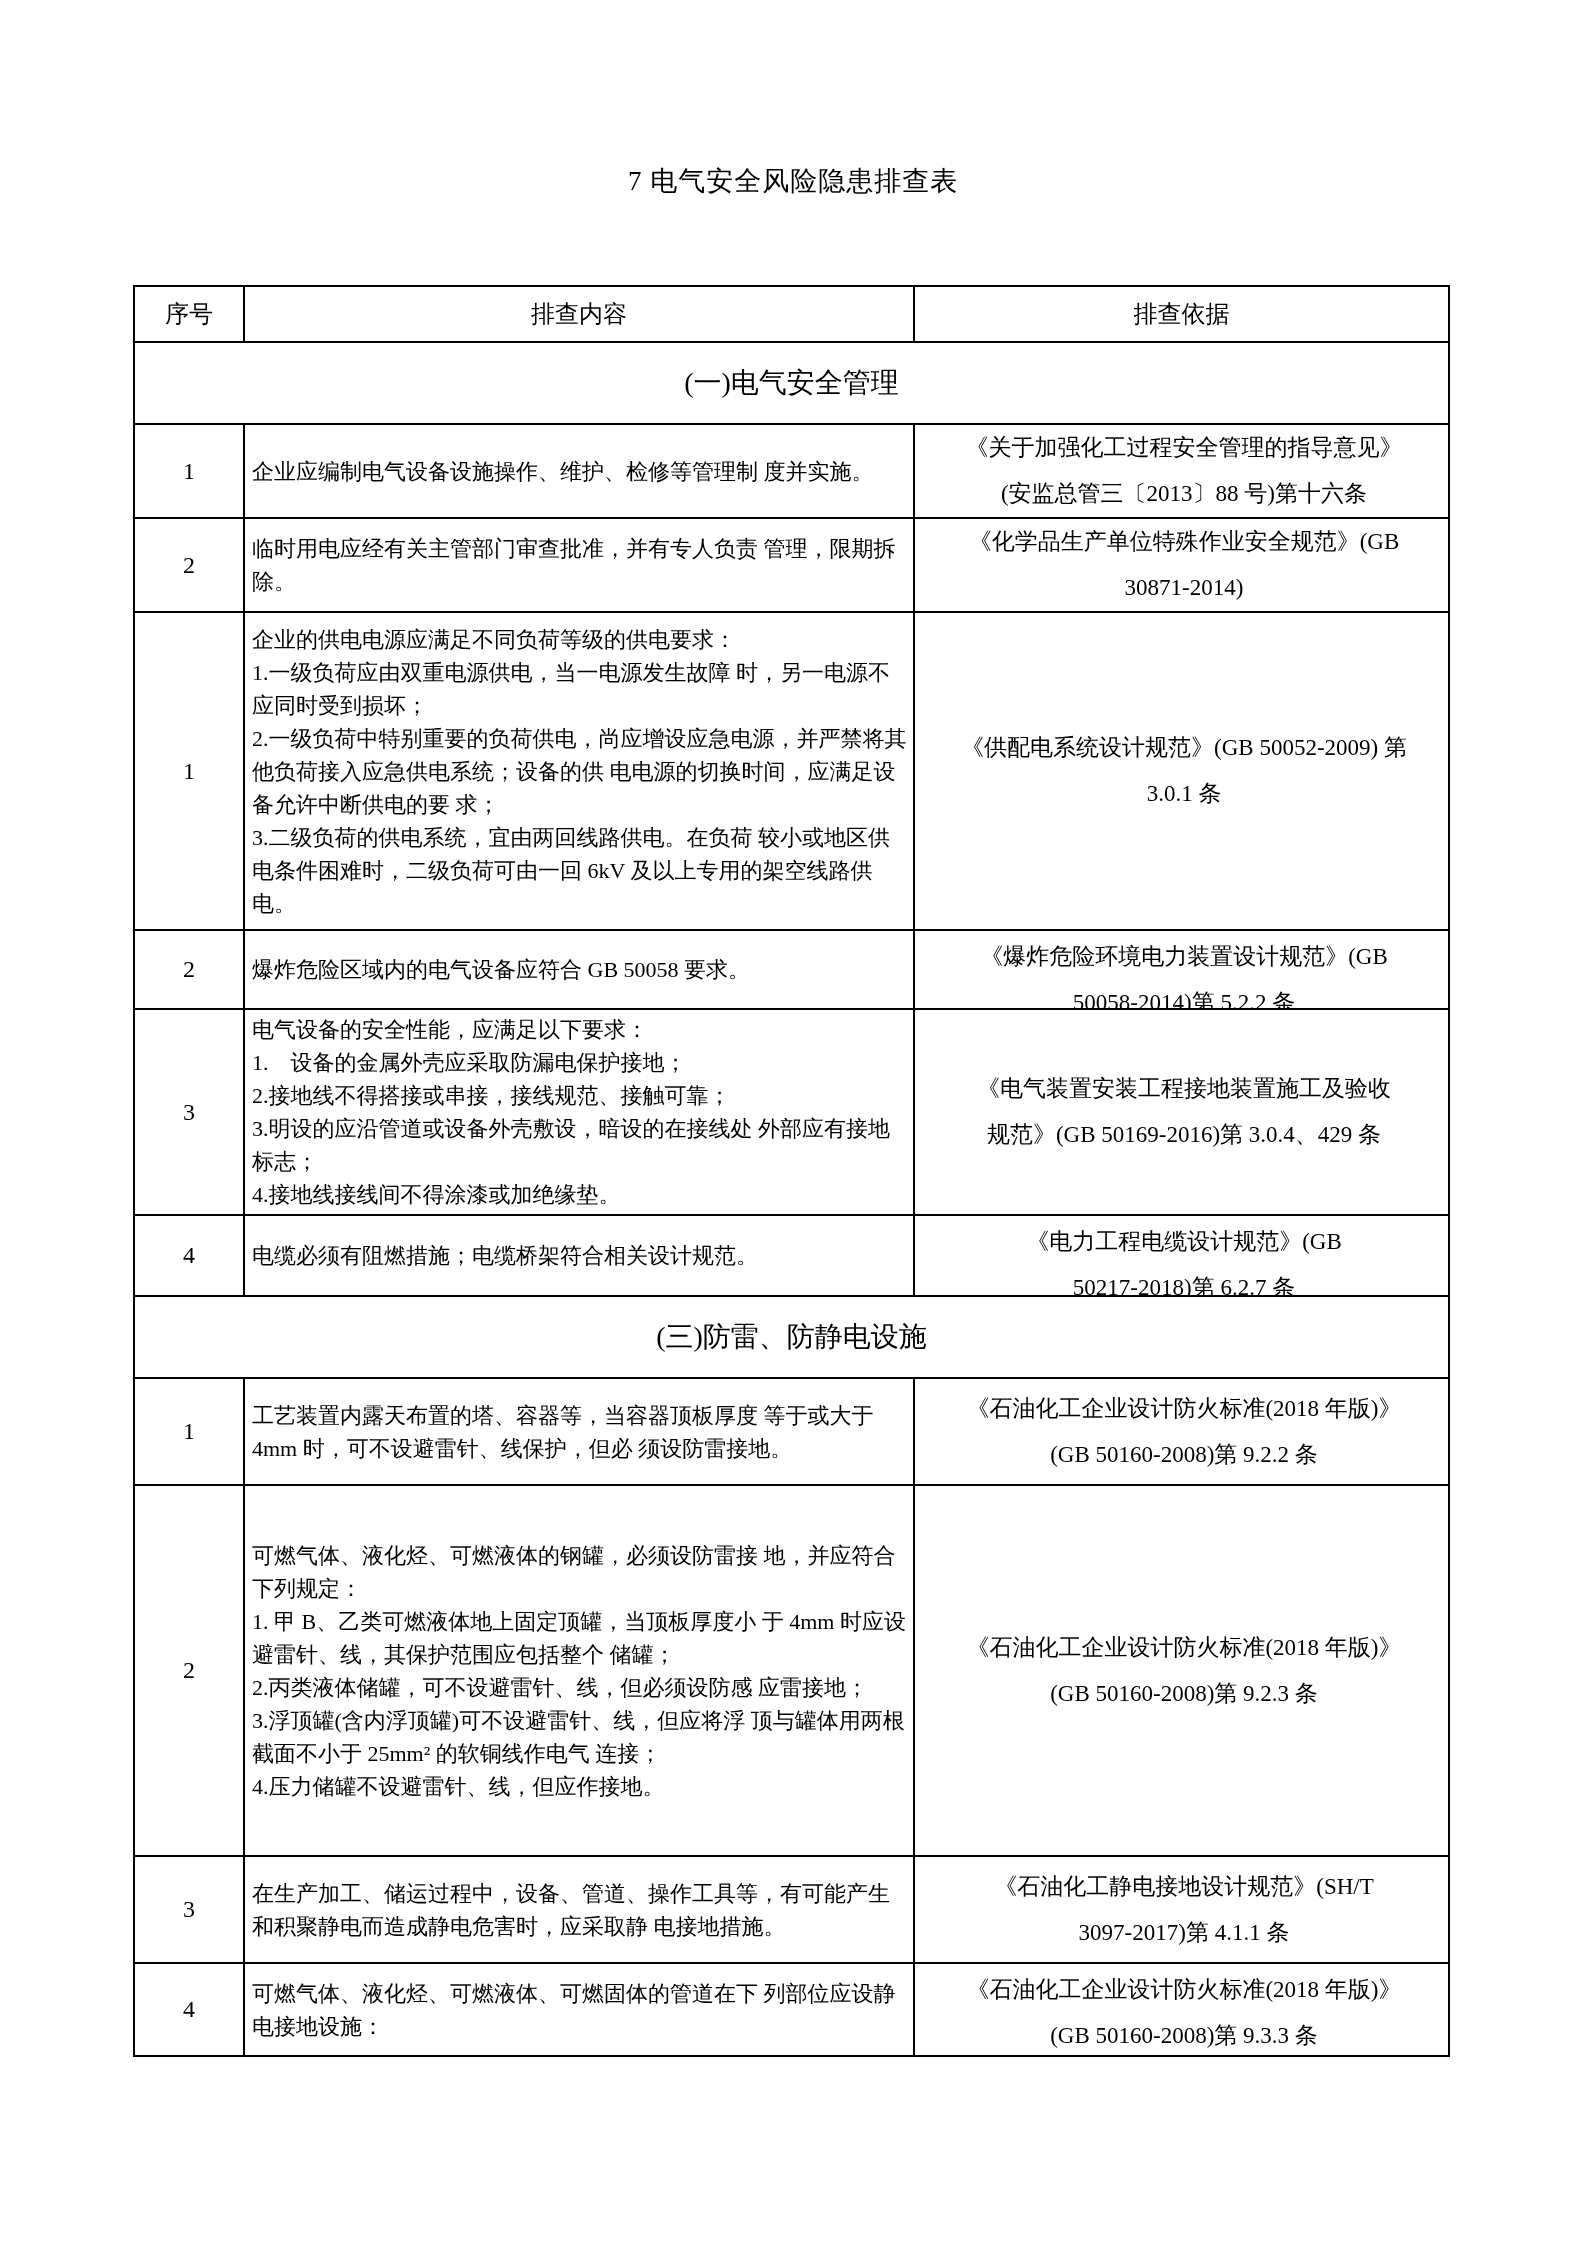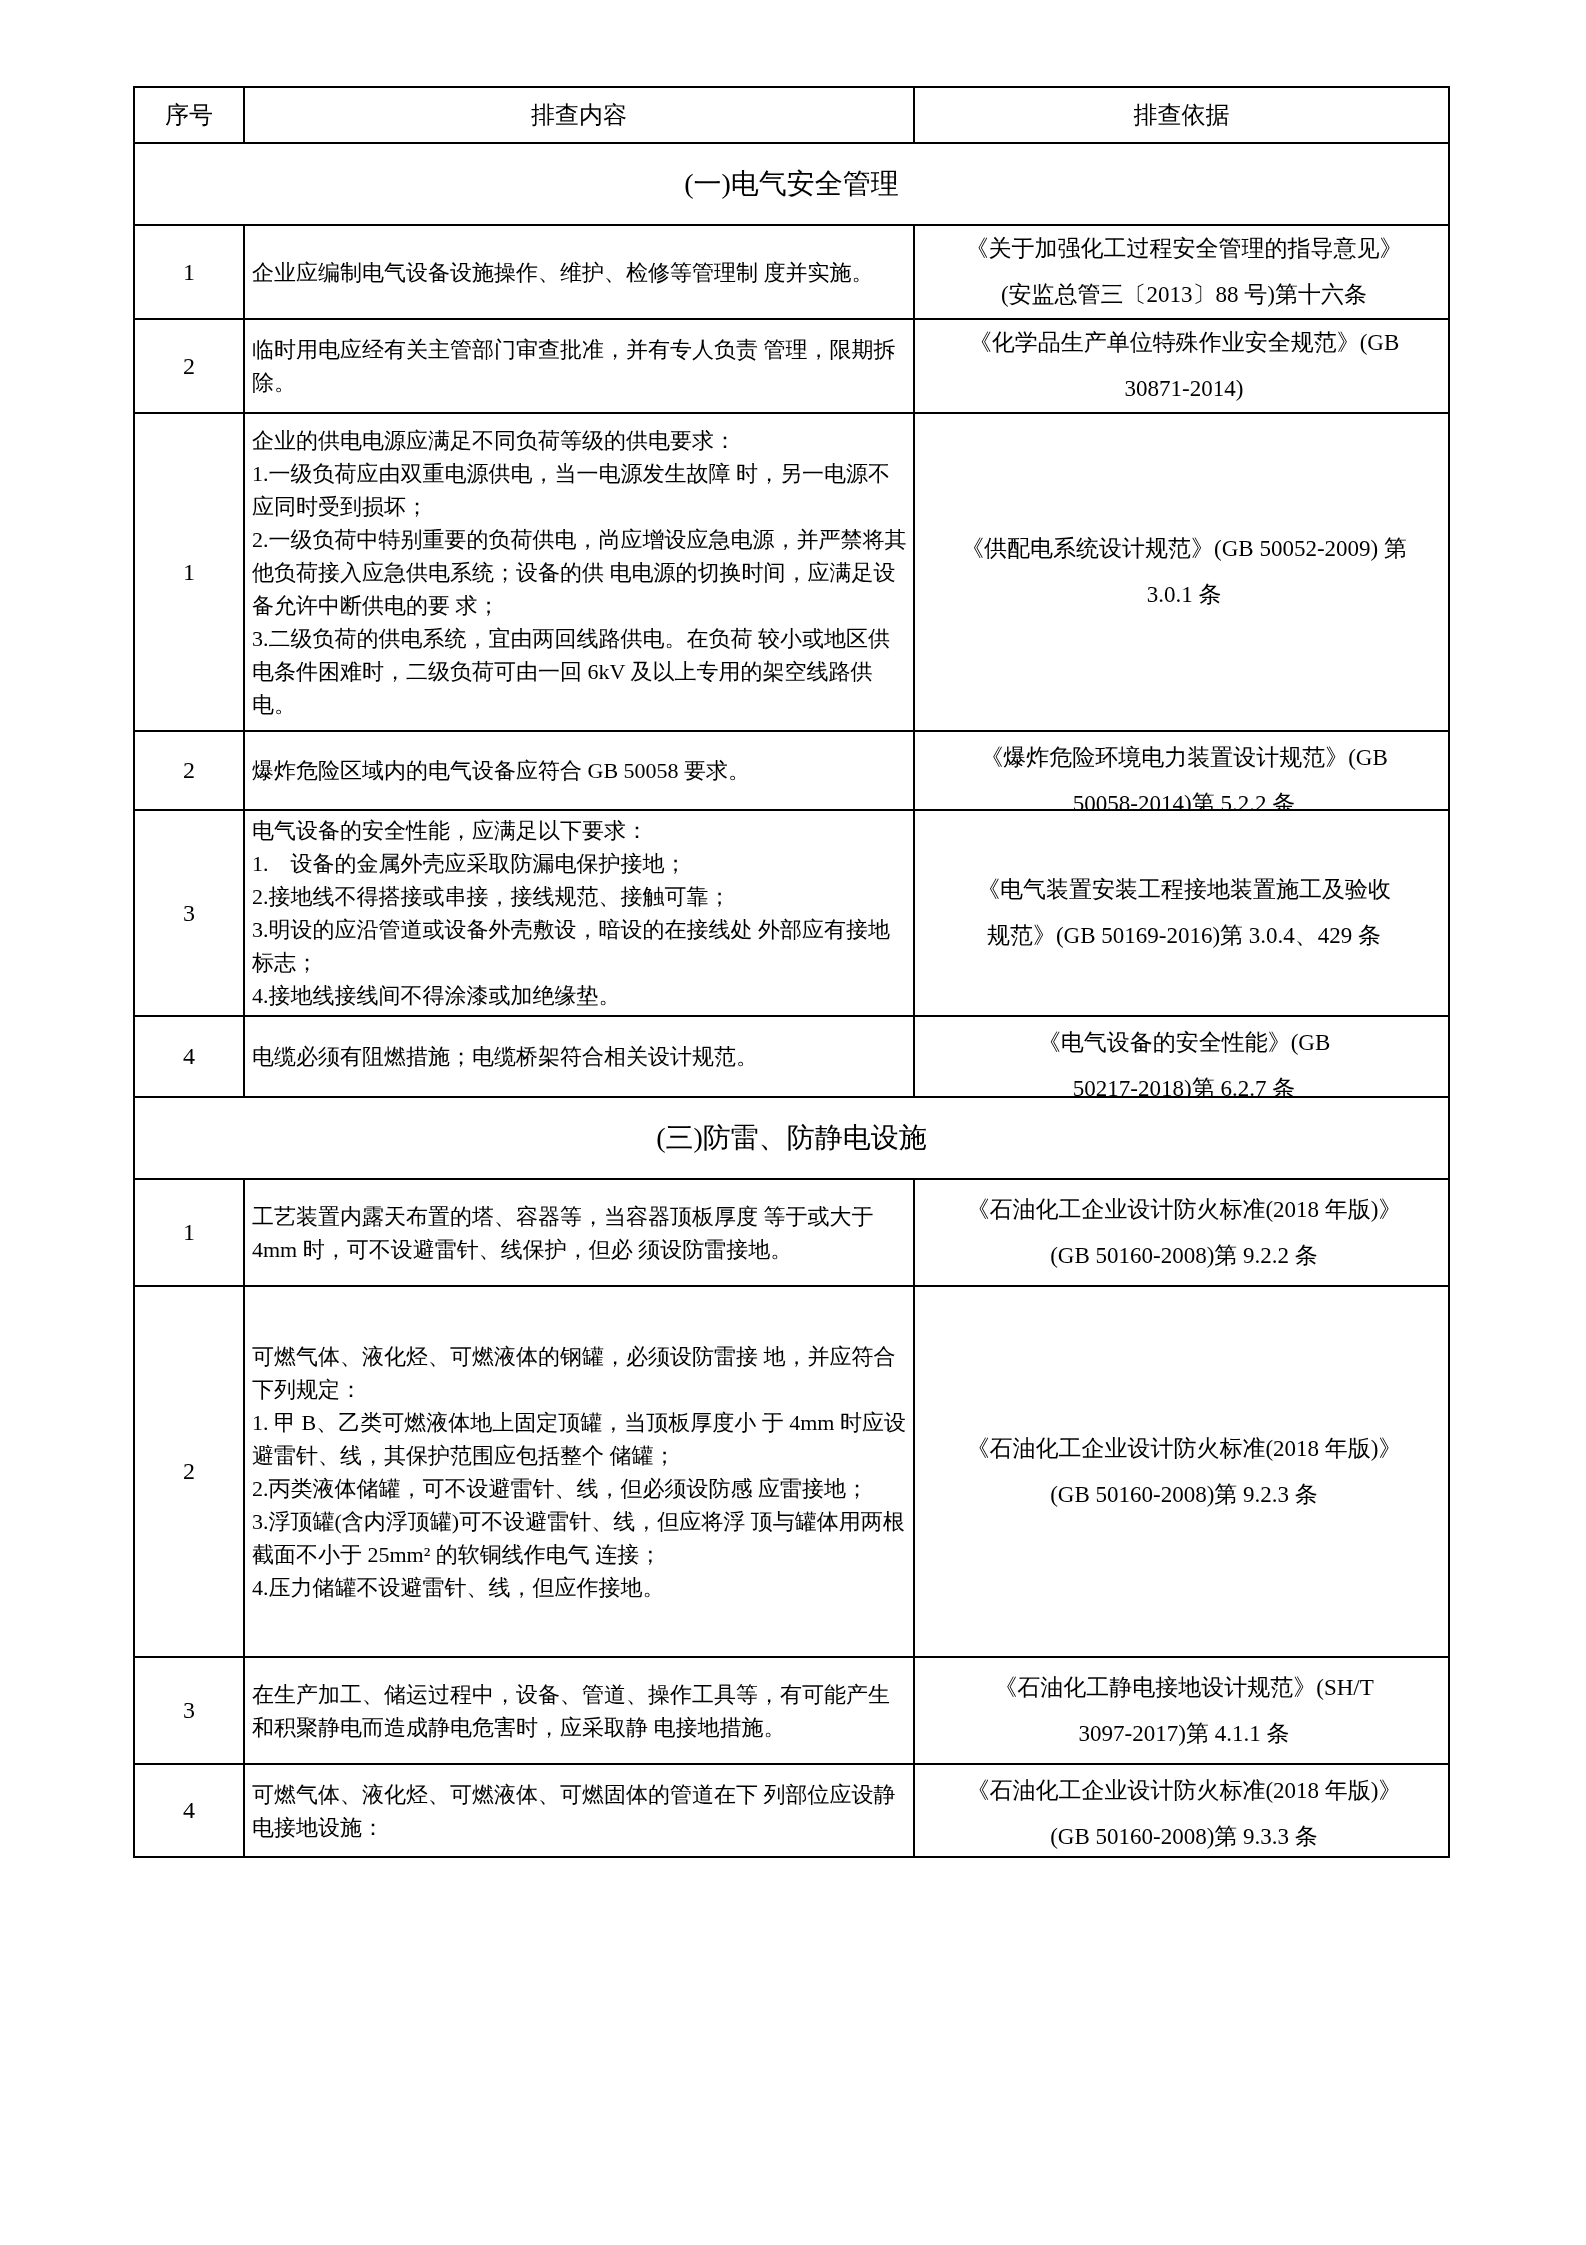--- a/index.html
+++ b/index.html
@@ -53,20 +53,21 @@
     vertical-align:middle;
   }
   td.bas.top{vertical-align:top;padding:0 4px 0 9px;}
   .clipbox{overflow:hidden;padding-top:3px;}
   .bline{white-space:pre-wrap;text-align:center;}
 </style>
 </head>
 <body>
 
 <div class="page">
+  <div class="doc-title">7 电气安全风险隐患排查表</div>
 
   <table class="tbl">
     <colgroup>
       <col style="width:110px">
       <col style="width:670px">
       <col style="width:535px">
     </colgroup>
     <thead>
       <tr>
         <th>序号</th>
@@ -137,21 +138,21 @@
             <div class="bline">规范》(GB 50169-2016)第 3.0.4、429 条</div>
           </td>
         </tr>
         <tr style="height: 80px;">
           <td class="num">4</td>
           <td class="cnt">
             <div class="para">电缆必须有阻燃措施；电缆桥架符合相关设计规范。</div>
           </td>
           <td class="bas top">
             <div class="clipbox" style="height: 76px;">
-              <div class="bline">《电气设备的安全性能》(GB</div>
+              <div class="bline">《电力工程电缆设计规范》(GB</div>
               <div class="bline">50217-2018)第 6.2.7 条</div>
             </div>
           </td>
         </tr>
         <tr>
           <td colspan="3" class="sec">(三)防雷、防静电设施</td>
         </tr>
         <tr style="height: 107px;">
           <td class="num">1</td>
           <td class="cnt">

